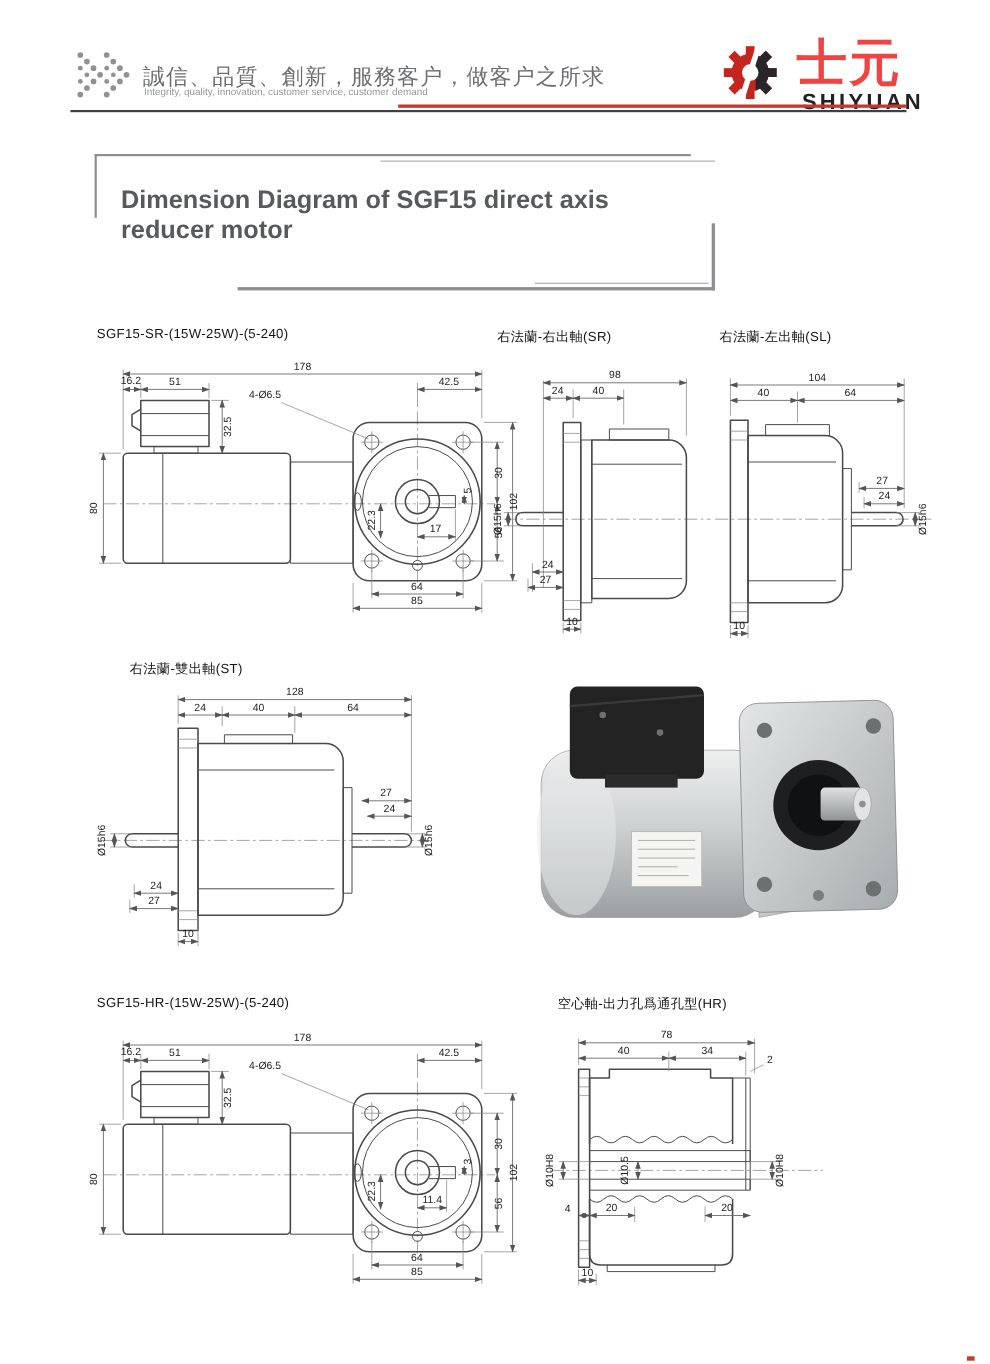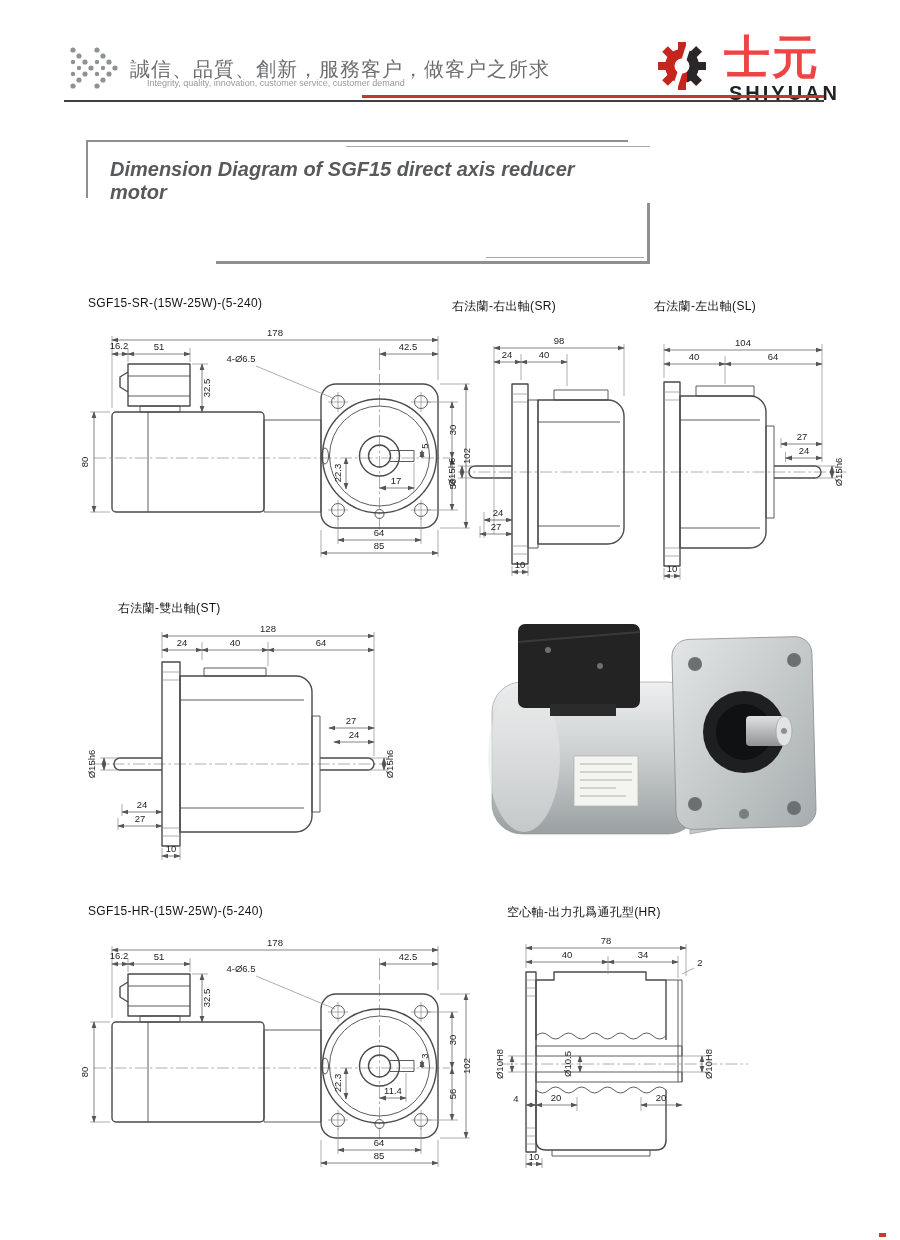--- a/index.html
+++ b/index.html
@@ -9,29 +9,29 @@
   svg.draw{position:absolute;overflow:visible}
   
   .out{fill:none;stroke:#4a4a4a;stroke-width:1.4;stroke-linejoin:round}
   .o2{fill:none;stroke:#4a4a4a;stroke-width:.9;stroke-linejoin:round}
   .dim{stroke:#666;stroke-width:.8;marker-start:url(#arr);marker-end:url(#arr)}
   .ext{stroke:#8a8a8a;stroke-width:.7;fill:none}
   .cl{stroke:#999;stroke-width:.8;stroke-dasharray:12 3 2.5 3;fill:none}
   text.d{font-size:9.5px;fill:#1e1e1e;text-anchor:middle;font-family:"Liberation Sans",sans-serif}
   
   .slogan-cn{left:130px;top:56px;font-size:20px;color:#6d6e70;letter-spacing:1px}
-  .slogan-en{left:147px;top:78px;font-size:9px;color:#97989a}
+  .slogan-en{left:131px;top:78px;font-size:9px;color:#97989a}
   .hline-dark{left:64px;top:100px;width:760px;height:2px;background:#403f41}
   .hline-red{left:362px;top:95px;width:462px;height:2.5px;background:#c3372c}
   .brand-cn{left:724px;top:34px;font-size:46px;font-weight:bold;color:#ef4444;letter-spacing:2px;line-height:1}
   .brand-en{left:729px;top:82px;font-size:20px;font-weight:bold;color:#232021;letter-spacing:3px}
   
   .title-wrap{left:96px;top:152px;width:512px;height:92px;padding:4px 14px}
   .title-main{font-size:41px;font-weight:bold;color:#171717;letter-spacing:1px;line-height:1.15;white-space:nowrap}
-  .title-sub{font-size:20px;font-weight:bold;font-style:italic;color:#58595b;margin-top:2px}
+  .title-sub{font-size:23px;font-weight:bold;color:#58595b;margin-top:12px}
   .fr-tl{position:absolute;left:-10px;top:-12px;right:8px;height:56px;border-top:2px solid #8d8f91;border-left:2px solid #8d8f91}
   .fr-t2{position:absolute;left:250px;top:-6px;right:-14px;height:0;border-top:1.5px solid #a6a8aa}
   .fr-br{position:absolute;left:120px;bottom:-12px;right:-14px;height:58px;border-bottom:3px solid #8d8f91;border-right:3px solid #8d8f91}
   .fr-b2{position:absolute;left:390px;bottom:-6px;right:-8px;height:0;border-bottom:1.5px solid #a6a8aa}
   
   .seclabel{position:absolute;font-size:12px;color:#141414;letter-spacing:.3px;white-space:nowrap}
   .footer-mark{left:879px;top:1233px;width:7px;height:4px;background:#cb3a30}
 </style>
 </head>
 <body>

